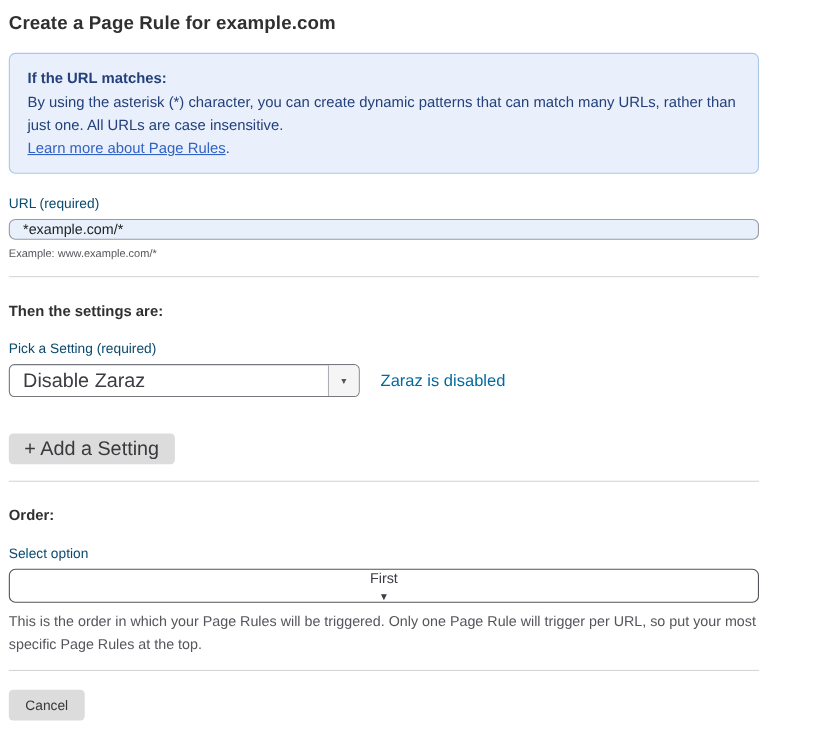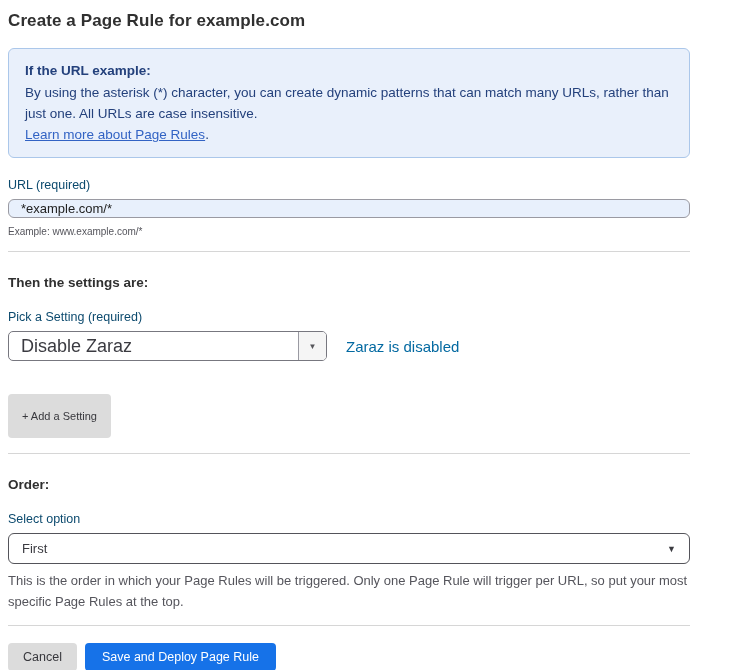--- a/index.html
+++ b/index.html
@@ -107,43 +107,44 @@
     justify-content: center;
     color: #55555a;
     font-size: 8px;
   }
   .setting-status {
     font-size: 15px;
     color: #0369a1;
   }
   .add-setting-btn {
     margin-top: 33px;
-    height: 44px;
+    height: 28px;
     padding: 0 14px;
     background: #dcdcdc;
     border: none;
     border-radius: 4px;
-    font-size: 11px;
+    font-size: 18px;
     color: #38383d;
     font-family: "Liberation Sans", sans-serif;
     cursor: pointer;
     display: inline-block;
   }
   .select-full {
     margin-top: 7px;
     width: 100%;
     height: 31px;
     background: #ffffff;
     border: 1px solid #54545a;
     border-radius: 6px;
     display: flex;
     align-items: center;
     justify-content: space-between;
     padding: 0 13px;
     cursor: pointer;
+    flex-direction: column;
   }
   .select-full .select-value {
     font-size: 13px;
     color: #3b3b41;
   }
   .select-full .caret {
     color: #3b3b41;
     font-size: 9px;
   }
   .order-desc {
@@ -178,21 +179,21 @@
   }
 </style>
 </head>
 <body>
 
 <div class="page">
 
   <h1 class="page-title">Create a Page Rule for example.com</h1>
 
   <div class="info-box">
-    <div class="info-heading">If the URL example:</div>
+    <div class="info-heading">If the URL matches:</div>
     <div class="info-body">By using the asterisk (*) character, you can create dynamic patterns that can match many URLs, rather than just one. All URLs are case insensitive.</div>
     <div class="info-link-line"><a>Learn more about Page Rules</a><span>.</span></div>
   </div>
 
   <div class="field-label">URL (required)</div>
   <input class="url-input" type="text" value="*example.com/*" style="">
   <div class="helper-text">Example: www.example.com/*</div>
 
   <hr class="divider divider-1">
 
@@ -222,16 +223,15 @@
     <span class="select-value">First</span>
     <span class="caret">▼</span>
   </div>
 
   <div class="order-desc">This is the order in which your Page Rules will be triggered. Only one Page Rule will trigger per URL, so put your most specific Page Rules at the top.</div>
 
   <hr class="divider divider-3">
 
   <div class="button-row">
     <button class="btn btn-secondary">Cancel</button>
-    <button class="btn btn-primary">Save and Deploy Page Rule</button>
   </div>
 
 </div>
 
 </body></html>

